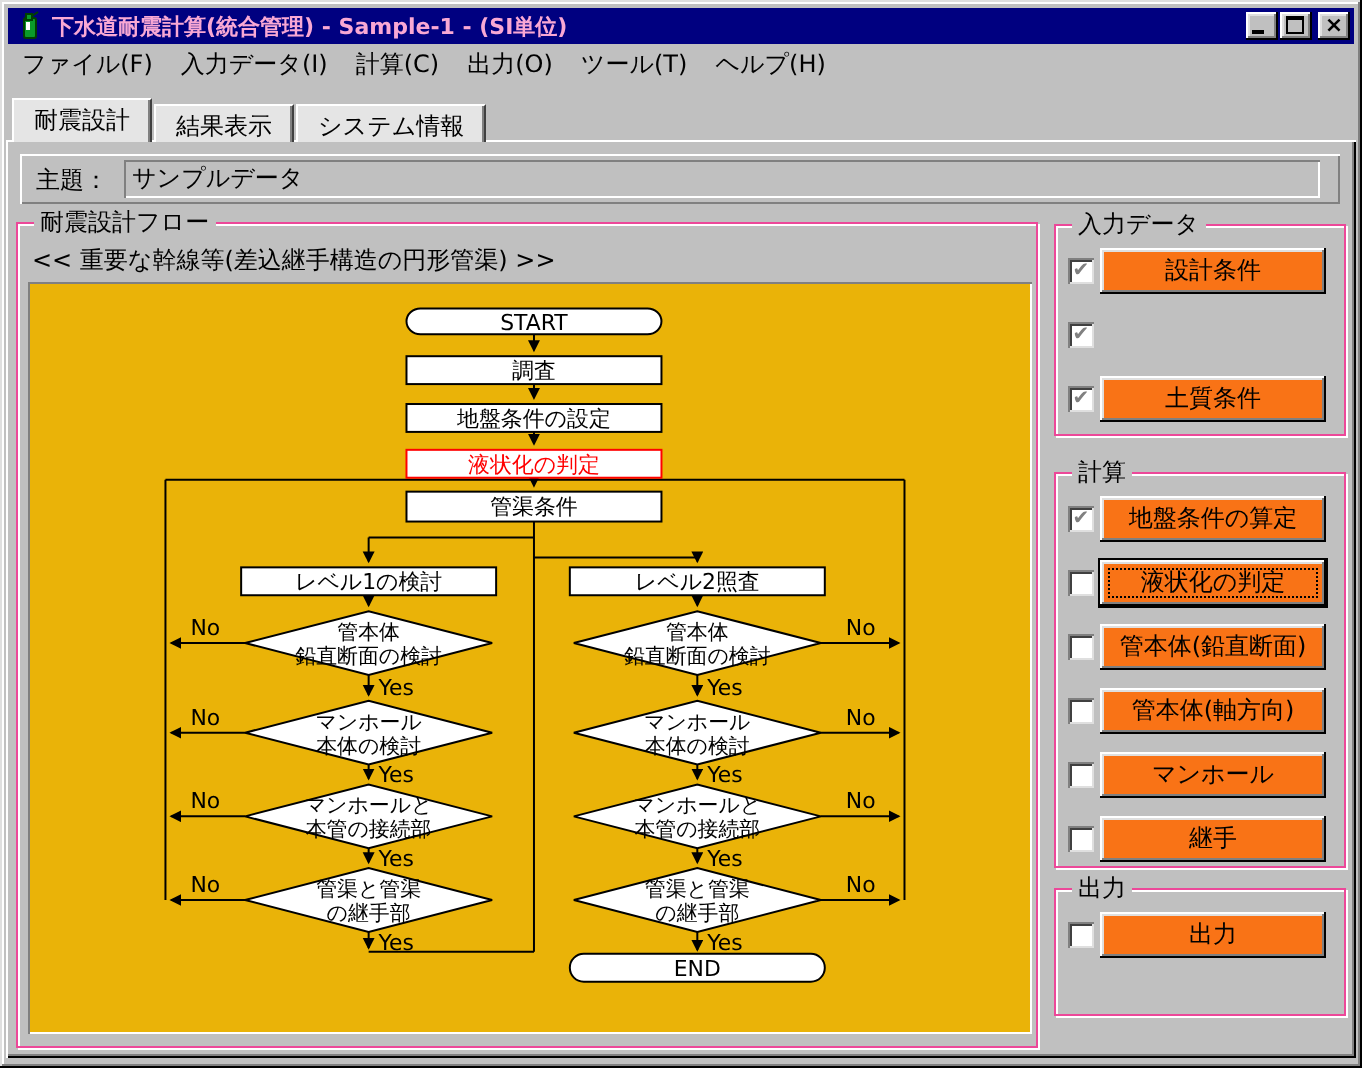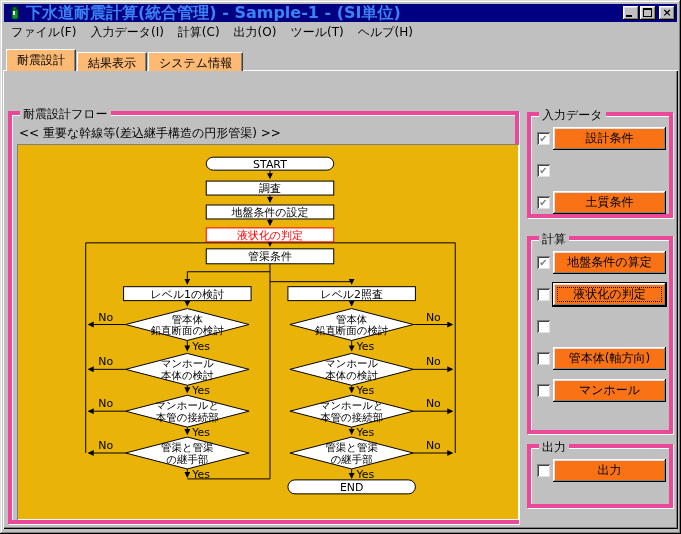--- a/index.html
+++ b/index.html
@@ -5,51 +5,51 @@
   html,body{margin:0;padding:0;background:#008080;}
   *{box-sizing:border-box;}
   .window{
     position:relative;width:681px;height:534px;background:#c0c0c0;
     font-family:"DejaVu Sans","Liberation Sans",sans-serif;font-size:12px;color:#000;
     box-shadow:inset -1px -1px 0 #000,inset 1px 1px 0 #dfdfdf,inset -2px -2px 0 #808080,inset 2px 2px 0 #fff;
   }
   
   .titlebar{position:absolute;left:4px;top:4px;width:673px;height:18px;background:#000080;
     display:flex;align-items:center;padding:0 2px;}
-  .titlebar .ttl{color:#3b82f6;font-weight:bold;font-size:16px;margin-left:4px;white-space:nowrap;
+  .titlebar .ttl{color:#f9a8d4;font-weight:bold;font-size:11px;margin-left:4px;white-space:nowrap;
     overflow:hidden;flex:1;}
   .tb-btn{width:16px;height:14px;background:#c0c0c0;margin-left:1px;position:relative;
     box-shadow:inset -1px -1px 0 #000,inset 1px 1px 0 #fff,inset -2px -2px 0 #808080,inset 2px 2px 0 #dfdfdf;}
   .tb-btn.close{margin-left:3px;}
   .glyph-min{position:absolute;left:3px;bottom:3px;width:6px;height:2px;background:#000;}
   .glyph-max{position:absolute;left:3px;top:2px;width:9px;height:9px;border:1px solid #000;border-top-width:2px;}
   .glyph-close{position:absolute;left:0;top:0;width:100%;height:100%;font:bold 11px "DejaVu Sans",sans-serif;
     text-align:center;line-height:13px;}
   
   .menubar{position:absolute;left:4px;top:23px;width:673px;height:19px;display:flex;align-items:center;}
   .menu-item{padding:1px 7px;white-space:nowrap;}
   
   .tabstrip{position:absolute;left:6px;top:49px;height:22px;display:flex;align-items:flex-end;z-index:3;}
-  .tab{height:19px;padding:2px 10px 0 10px;margin-right:1px;background:#fdba74;
+  .tab{height:19px;padding:2px 10px 0 10px;margin-right:1px;background:#e5e5e5;
     border:1px solid;border-color:#fff #404040 #c0c0c0 #fff;border-bottom:none;
     box-shadow:inset -1px 0 0 #808080;white-space:nowrap;}
   .tab.active{height:22px;font-weight:normal;position:relative;z-index:4;
     box-shadow:inset -1px 0 0 #808080,0 2px 0 #c0c0c0;}
   
   .page{position:absolute;left:3px;top:70px;width:675px;height:459px;background:#c0c0c0;
     box-shadow:inset 1px 1px 0 #fff,inset -1px -1px 0 #000,inset -2px -2px 0 #808080;}
   
   .subject{position:absolute;left:10px;top:77px;width:660px;height:25px;
     box-shadow:inset 1px 1px 0 #fff,inset -1px -1px 0 #808080;}
   .subject .lbl{position:absolute;left:8px;top:5px;}
   .subject input{position:absolute;left:52px;top:3px;width:598px;height:19px;background:#c0c0c0;
     border:none;outline:none;padding:0 4px;font:12px "DejaVu Sans","Liberation Sans",sans-serif;
     box-shadow:inset 1px 1px 0 #808080,inset -1px -1px 0 #fff,inset 2px 2px 0 #5a5a5a00;}
   
-  .group{position:absolute;border:4px solid #ec4899;box-shadow:inset 1px 1px 0 #fff,1px 1px 0 #fff;}
+  .group{position:absolute;border:1px solid #ec4899;box-shadow:inset 1px 1px 0 #fff,1px 1px 0 #fff;}
   .group>.cap{position:absolute;top:-8px;left:8px;background:#c0c0c0;padding:0 3px;line-height:14px;}
   
   .flow-sub{position:absolute;left:7px;top:10px;white-space:nowrap;}
   .canvas{position:absolute;left:5px;top:29px;width:502px;height:376px;background:#eab308;
     box-shadow:inset 1px 1px 0 #808080,inset -1px -1px 0 #fff;padding:1px;}
   
   .ctl-row{position:absolute;left:0;width:100%;height:23px;}
   .cb{position:absolute;left:6px;top:5px;width:13px;height:13px;background:#fff;
     box-shadow:inset 1px 1px 0 #808080,inset -1px -1px 0 #dfdfdf,inset 2px 2px 0 #404040;
     text-align:center;}
@@ -94,20 +94,24 @@
     <span class="menu-item">ヘルプ(H)</span>
   </div>
 
   <div class="tabstrip">
     <span class="tab active">耐震設計</span>
     <span class="tab">結果表示</span>
     <span class="tab">システム情報</span>
   </div>
   <div class="page"></div>
 
+  <div class="subject">
+    <span class="lbl">主題：</span>
+    <input value="サンプルデータ" style="">
+  </div>
 
   <div class="group" style="left:8px;top:111px;width:511px;height:413px;">
     <span class="cap">耐震設計フロー</span>
     <span class="flow-sub">&lt;&lt; 重要な幹線等(差込継手構造の円形管渠) &gt;&gt;</span>
     <div class="canvas">
       <svg width="498" height="372" viewBox="0 0 500 373">
         <defs>
           <marker id="ad" markerWidth="7" markerHeight="7" refX="5" refY="3" orient="auto">
             <path d="M0,0 L6,3 L0,6 Z" fill="#000"></path>
           </marker>
@@ -254,32 +258,39 @@
     <div class="ctl-row" style="top:43px;">
       <span class="cb">
           <span class="mark"></span>
         </span>
       <button class="btn95 focused">液状化の判定</button>
     </div>
     <div class="ctl-row" style="top:75px;">
       <span class="cb">
           <span class="mark"></span>
         </span>
+      <button class="btn95">管本体(鉛直断面)</button>
     </div>
     <div class="ctl-row" style="top:107px;border-radius:11px;">
       <span class="cb">
           <span class="mark"></span>
         </span>
       <button class="btn95">管本体(軸方向)</button>
     </div>
     <div class="ctl-row" style="top:139px;">
       <span class="cb">
           <span class="mark"></span>
         </span>
       <button class="btn95">マンホール</button>
+    </div>
+    <div class="ctl-row" style="top:171px;">
+      <span class="cb">
+          <span class="mark"></span>
+        </span>
+      <button class="btn95">継手</button>
     </div>
   </div>
 
   <div class="group" style="left:527px;top:444px;width:146px;height:64px;">
     <span class="cap">出力</span>
     <div class="ctl-row" style="top:11px;">
       <span class="cb">
           <span class="mark"></span>
         </span>
       <button class="btn95">出力</button>

